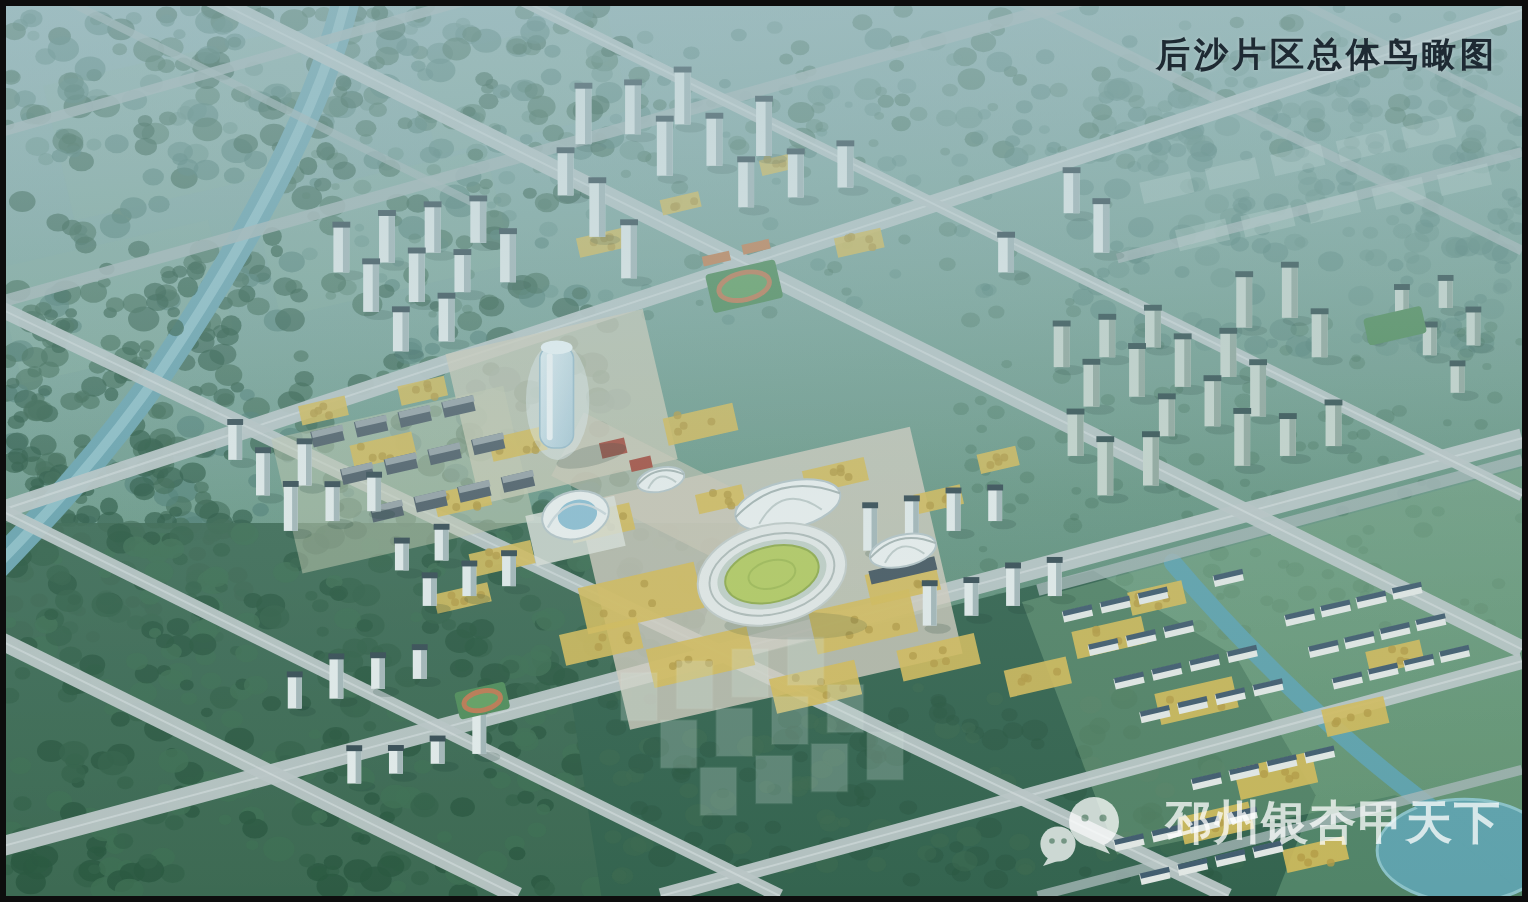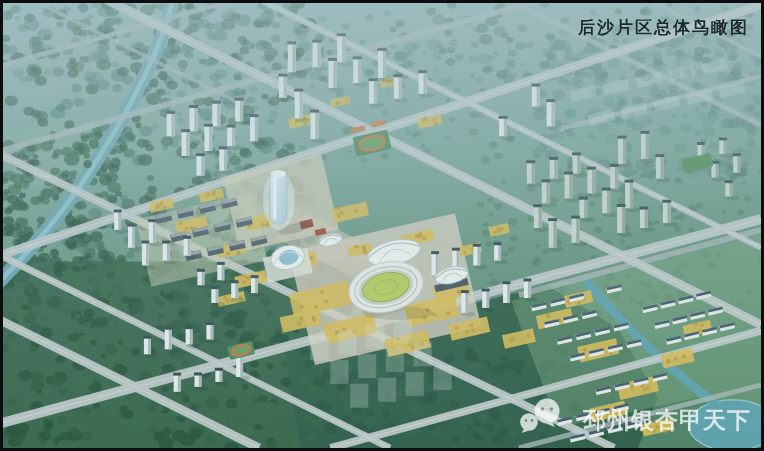--- a/index.html
+++ b/index.html
@@ -1,19 +1,19 @@
 <!DOCTYPE html>
 <html><head>
 <meta charset="utf-8">
 <style>
   html,body{margin:0;padding:0;background:#ffffff;}
   .canvas{position:relative;width:764px;height:451px;border:3px solid #0d0d0d;box-sizing:border-box;overflow:hidden;background:#8b5cf6;}
   .canvas svg.scene{display:block;width:100%;height:100%;}
   .title{position:absolute;top:13px;right:12px;font-family:"Liberation Serif",serif;font-weight:bold;font-size:17px;letter-spacing:2px;text-shadow:0 0 2px rgba(255,255,255,.25);}
-  .watermark{position:absolute;right:10px;bottom:12px;display:flex;align-items:flex-end;gap:19px;opacity:.85;}
+  .watermark{position:absolute;right:10px;bottom:12px;display:flex;align-items:flex-start;gap:19px;opacity:.85;}
   .wm-icon{width:46px;height:40px;flex:0 0 auto;}
   .wm-text{font-family:"DejaVu Sans",sans-serif;font-weight:bold;font-size:23px;color:rgba(255,255,255,.88);letter-spacing:1px;white-space:nowrap;}
 </style>
 </head>
 <body>
 
 <div class="canvas">
   <svg class="scene" id="scene" viewBox="0 0 764 451" preserveAspectRatio="none" xmlns="http://www.w3.org/2000/svg">
       <defs>
         <linearGradient id="gbase" x1="0" y1="0" x2="0.15" y2="1">

